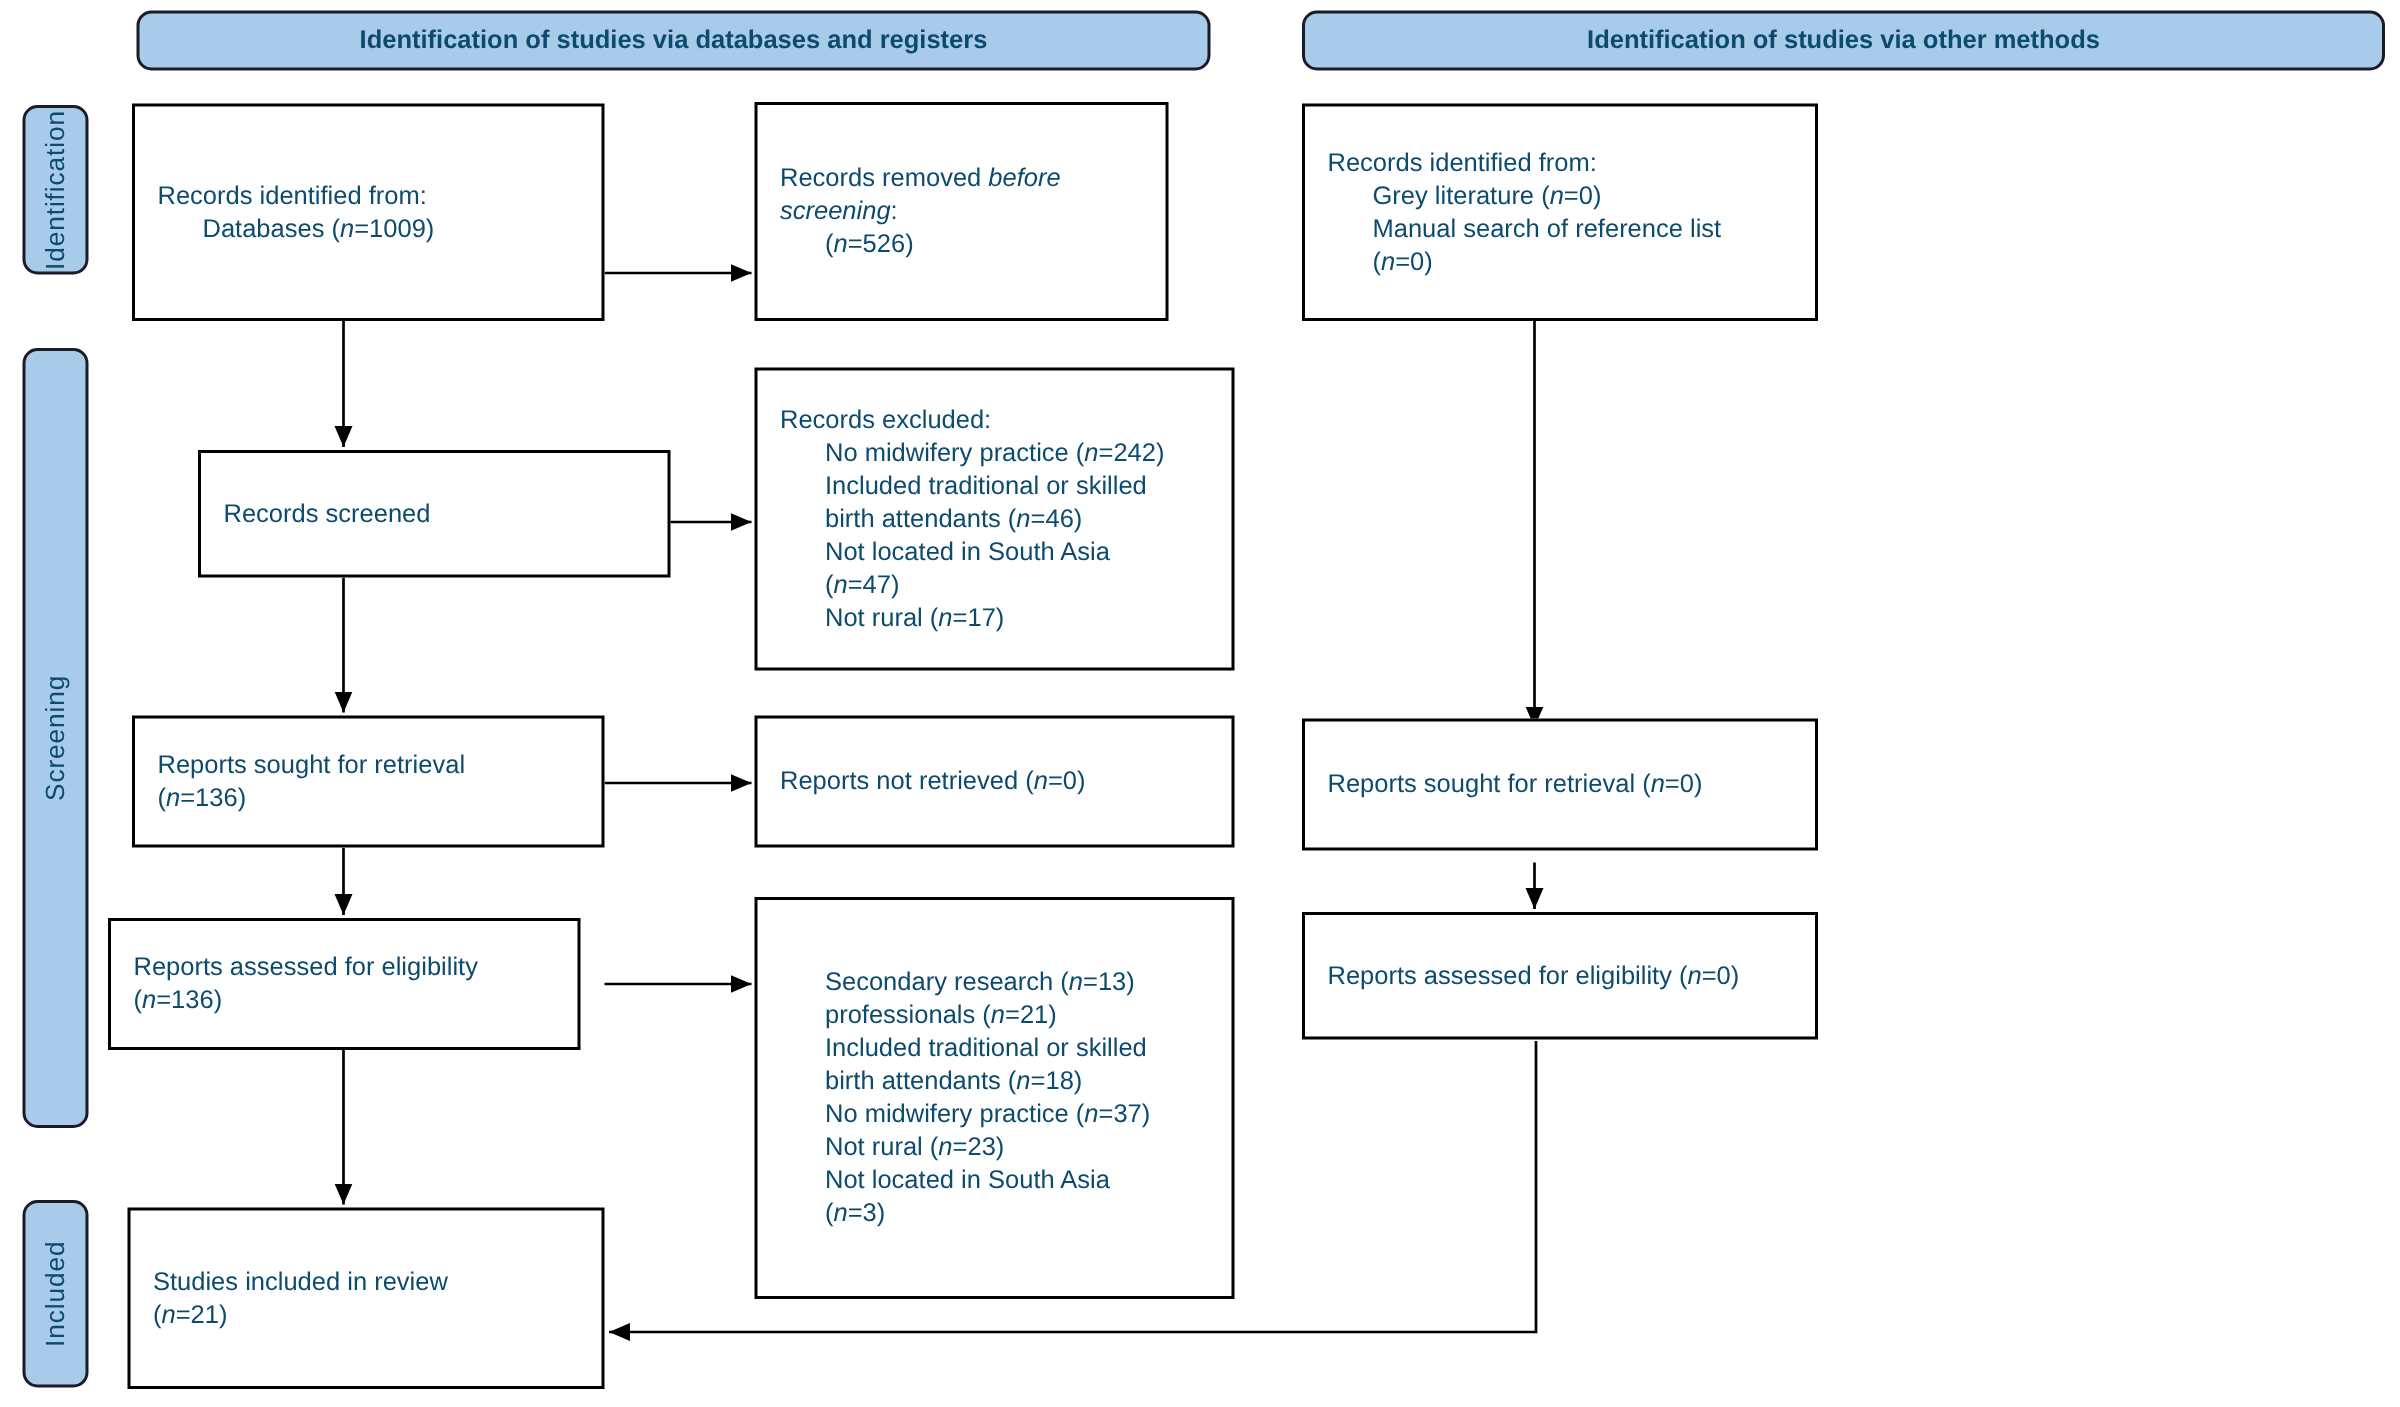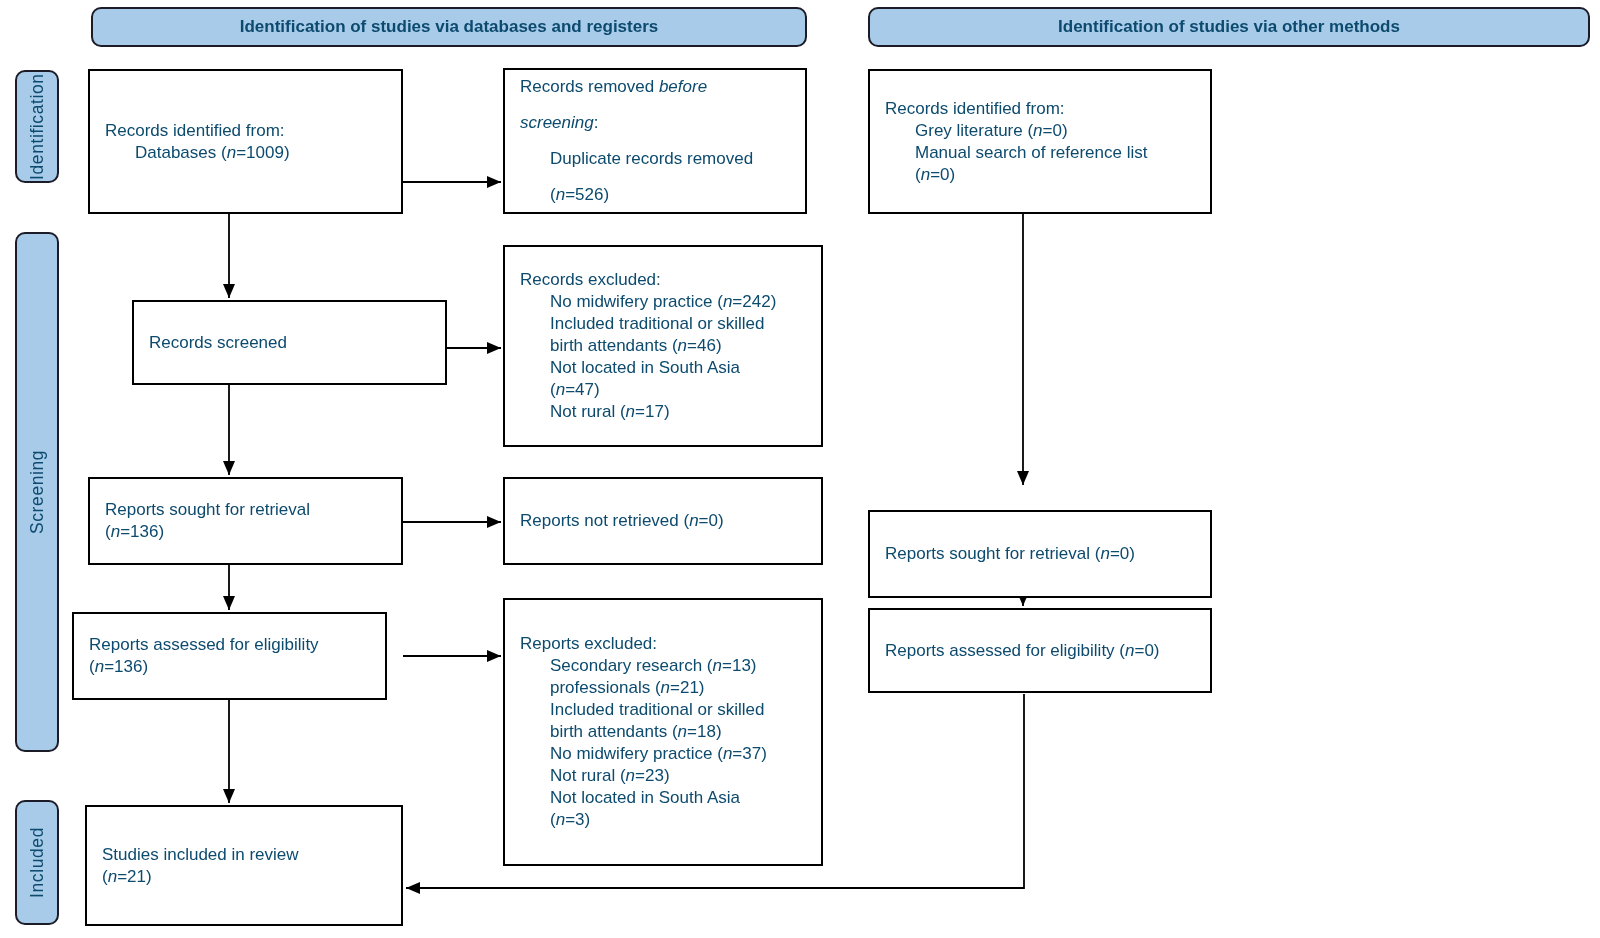--- a/index.html
+++ b/index.html
@@ -84,56 +84,54 @@
     </div>
   <div class="fbox" style="left:72px;top:612px;width:315px;height:88px;">
       <div class="line"><span>Reports assessed for eligibility</span></div>
       <div class="line"><span>(</span><span class="it">n</span><span>=136)</span></div>
     </div>
   <div class="fbox" style="left:85px;top:805px;width:318px;height:121px;">
       <div class="line"><span>Studies included in review</span></div>
       <div class="line"><span>(</span><span class="it">n</span><span>=21)</span></div>
     </div>
 
-  <div class="fbox" style="left:503px;top:68px;width:304px;height:146px;justify-content:space-between;">
+  <div class="fbox" style="left:503px;top:68px;width:276px;height:146px;">
       <div class="line"><span>Records removed </span><span class="it">before</span></div>
       <div class="line"><span class="it">screening</span><span>:</span></div>
-      <div class="line ind"><span>Duplicate records removed</span></div>
       <div class="line ind"><span>(</span><span class="it">n</span><span>=526)</span></div>
     </div>
   <div class="fbox" style="left:503px;top:245px;width:320px;height:202px;">
       <div class="line"><span>Records excluded:</span></div>
       <div class="line ind"><span>No midwifery practice (</span><span class="it">n</span><span>=242)</span></div>
       <div class="line ind"><span>Included traditional or skilled</span></div>
       <div class="line ind"><span>birth attendants (</span><span class="it">n</span><span>=46)</span></div>
       <div class="line ind"><span>Not located in South Asia</span></div>
       <div class="line ind"><span>(</span><span class="it">n</span><span>=47)</span></div>
       <div class="line ind"><span>Not rural (</span><span class="it">n</span><span>=17)</span></div>
     </div>
   <div class="fbox" style="left:503px;top:477px;width:320px;height:88px;">
       <div class="line"><span>Reports not retrieved (</span><span class="it">n</span><span>=0)</span></div>
     </div>
   <div class="fbox" style="left:503px;top:598px;width:320px;height:268px;">
-      <div class="line"><span>Reports excluded:</span></div>
       <div class="line ind"><span>Secondary research (</span><span class="it">n</span><span>=13)</span></div>
       <div class="line ind"><span>professionals (</span><span class="it">n</span><span>=21)</span></div>
       <div class="line ind"><span>Included traditional or skilled</span></div>
       <div class="line ind"><span>birth attendants (</span><span class="it">n</span><span>=18)</span></div>
       <div class="line ind"><span>No midwifery practice (</span><span class="it">n</span><span>=37)</span></div>
       <div class="line ind"><span>Not rural (</span><span class="it">n</span><span>=23)</span></div>
       <div class="line ind"><span>Not located in South Asia</span></div>
       <div class="line ind"><span>(</span><span class="it">n</span><span>=3)</span></div>
     </div>
 
   <div class="fbox" style="left:868px;top:69px;width:344px;height:145px;">
       <div class="line"><span>Records identified from:</span></div>
       <div class="line ind"><span>Grey literature (</span><span class="it">n</span><span>=0)</span></div>
       <div class="line ind"><span>Manual search of reference list</span></div>
       <div class="line ind"><span>(</span><span class="it">n</span><span>=0)</span></div>
     </div>
-  <div class="fbox" style="left:868px;top:510px;width:344px;height:88px;">
+  <div class="fbox" style="left:868px;top:479px;width:344px;height:88px;">
       <div class="line"><span>Reports sought for retrieval (</span><span class="it">n</span><span>=0)</span></div>
     </div>
   <div class="fbox" style="left:868px;top:608px;width:344px;height:85px;">
       <div class="line"><span>Reports assessed for eligibility (</span><span class="it">n</span><span>=0)</span></div>
     </div>
 
 </div>
 
 </body></html>

